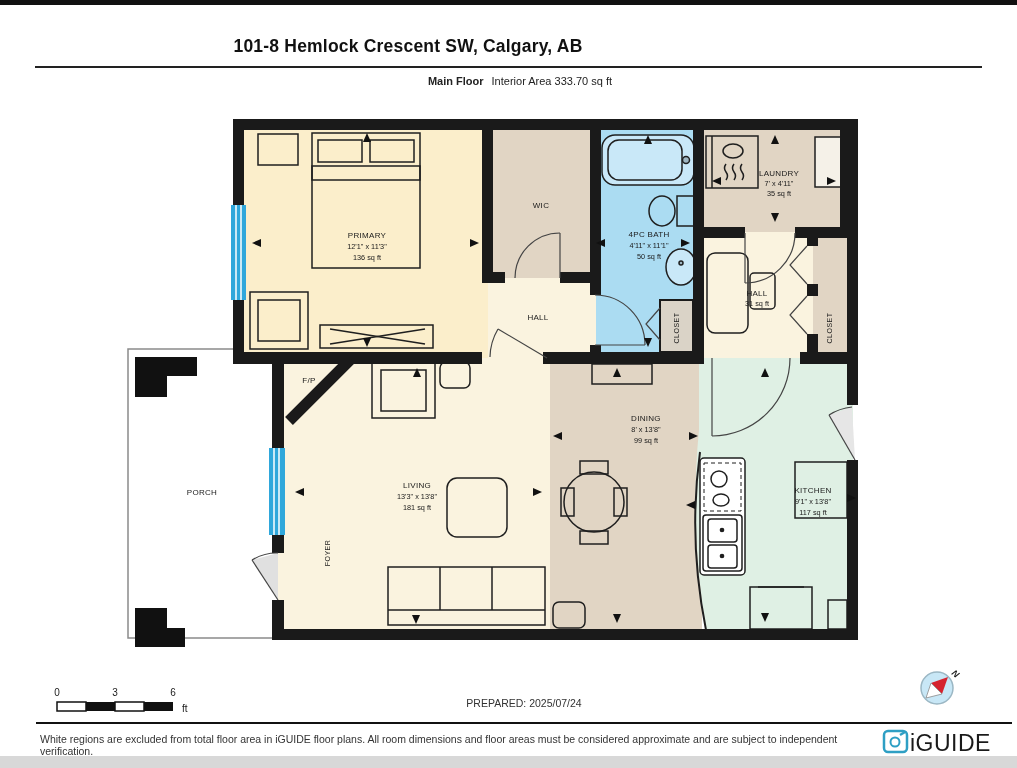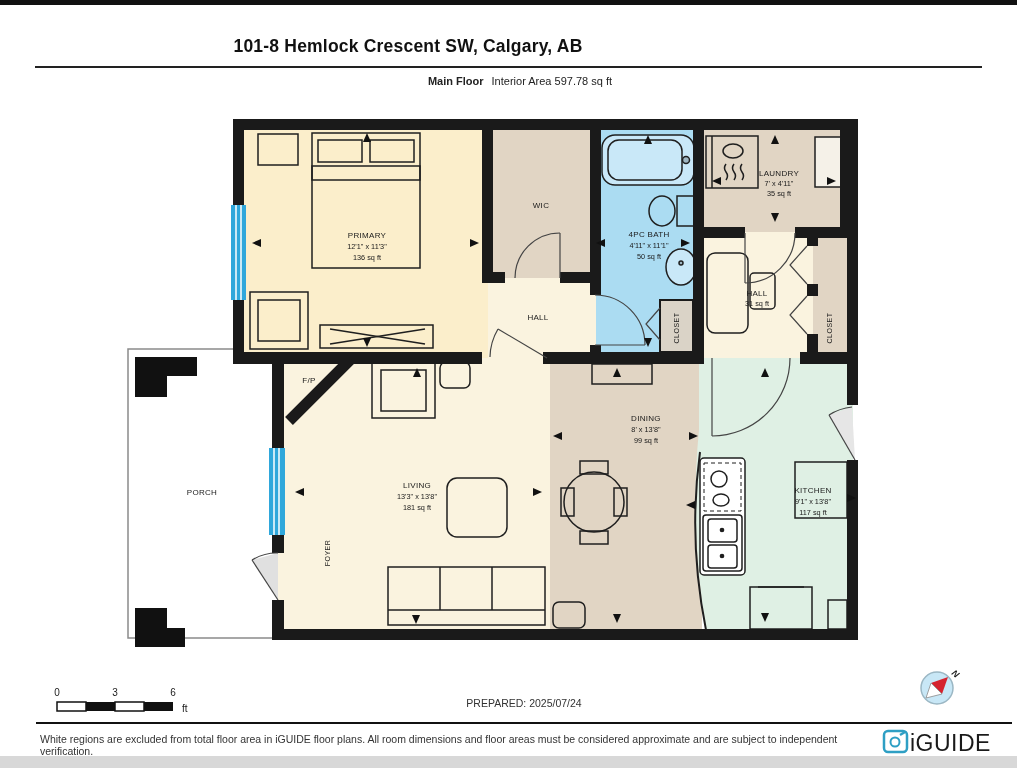--- a/index.html
+++ b/index.html
@@ -27,21 +27,21 @@
   .tick{font-size:10px;}
 </style>
 </head>
 <body>
 
 <div id="page">
   <div id="topbar"></div>
   <div id="title">101-8 Hemlock Crescent SW, Calgary, AB</div>
   <div id="titlerule"></div>
   <div id="subtitle">
-    <span class="fl">Main Floor</span><span>Interior Area 597.78 sq ft</span>
+    <span class="fl">Main Floor</span><span>Interior Area 333.70 sq ft</span>
   </div>
 
   <div id="planwrap">
   <svg width="770" height="555" viewBox="120 100 770 555">
 
     <rect x="128" y="349" width="155" height="289" fill="#ffffff" stroke="#8a8a8a" stroke-width="1.5"></rect>
     <rect x="238" y="124" width="250" height="235" fill="#FBEECB"></rect>
     <rect x="488" y="124" width="108" height="155" fill="#E1D5C4"></rect>
     <rect x="488" y="278" width="108" height="82" fill="#FAF3DF"></rect>
     <rect x="596" y="124" width="103" height="235" fill="#ABDCF2"></rect>

